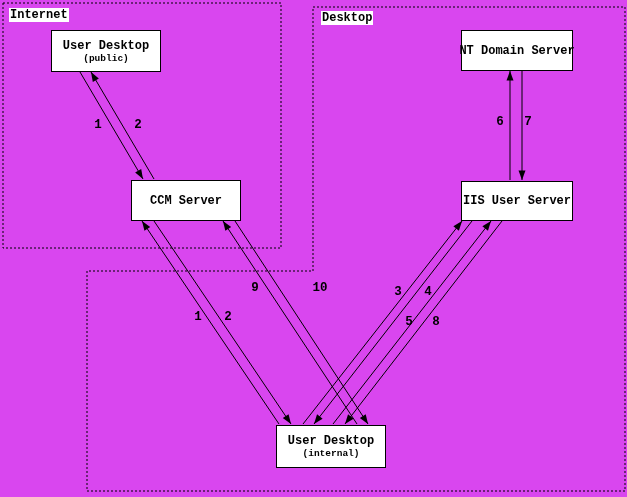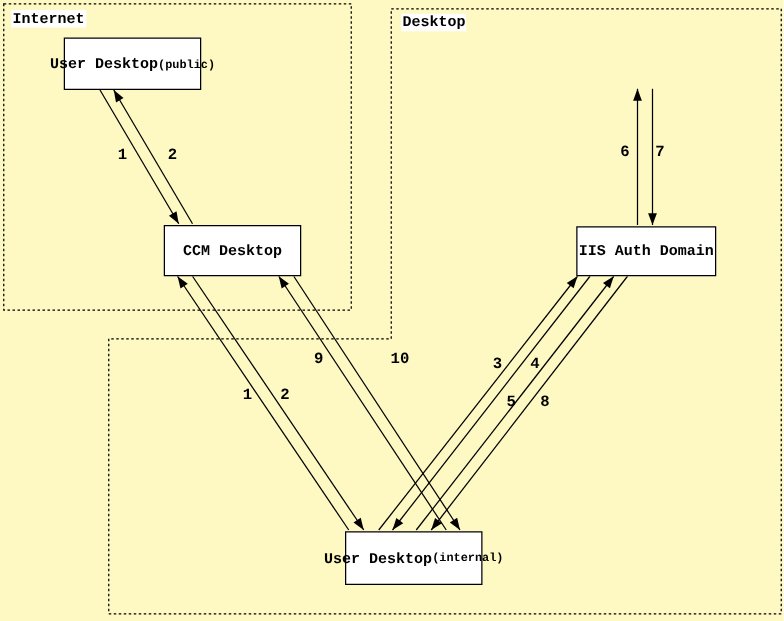--- a/index.html
+++ b/index.html
@@ -1,20 +1,20 @@
 <!DOCTYPE html>
 <html><head>
 <meta charset="utf-8">
 <style>
   html, body { margin: 0; padding: 0; background: #fff; }
   .stage {
     position: relative;
     width: 627px;
     height: 497px;
-    background: #fef9c3;
+    background: #d946ef;
     overflow: hidden;
     font-family: "Liberation Mono", "DejaVu Sans Mono", monospace;
   }
   .stage svg {
     position: absolute;
     left: 0; top: 0;
     z-index: 1;
   }
   .region-label {
     position: absolute;
@@ -25,21 +25,21 @@
     background: #fff;
     padding: 0 1px;
   }
   .node {
     position: absolute;
     z-index: 2;
     background: #fff;
     border: 1px solid #000;
     box-sizing: border-box;
     display: flex;
-    flex-direction: row;
+    flex-direction: column;
     align-items: center;
     justify-content: center;
     overflow: visible;
   }
   .node .t {
     font: 700 12px/14px "Liberation Mono", monospace;
     color: #000;
     white-space: nowrap;
   }
   .node .s {
@@ -94,26 +94,29 @@
 
   <div class="region-label" style="left:9px; top:8px;">Internet</div>
   <div class="region-label" style="left:321px; top:11px;">Desktop</div>
 
   <div class="node" style="left:51px; top:30px; width:110px; height:42px;">
     <div class="t">User Desktop</div>
     <div class="s">(public)</div>
   </div>
 
   <div class="node" style="left:131px; top:180px; width:110px; height:41px;">
-    <div class="t">CCM Desktop</div>
+    <div class="t">CCM Server</div>
   </div>
 
+  <div class="node" style="left:461px; top:30px; width:112px; height:41px;">
+    <div class="t">NT Domain Server</div>
+  </div>
 
   <div class="node" style="left:461px; top:181px; width:112px; height:40px;">
-    <div class="t">IIS Auth Domain</div>
+    <div class="t">IIS User Server</div>
   </div>
 
   <div class="node" style="left:276px; top:425px; width:110px; height:43px;">
     <div class="t">User Desktop</div>
     <div class="s">(internal)</div>
   </div>
 
   <span class="flow" style="left:98px;  top:125px;">1</span>
   <span class="flow" style="left:138px; top:125px;">2</span>
   <span class="flow" style="left:198px; top:317px;">1</span>

